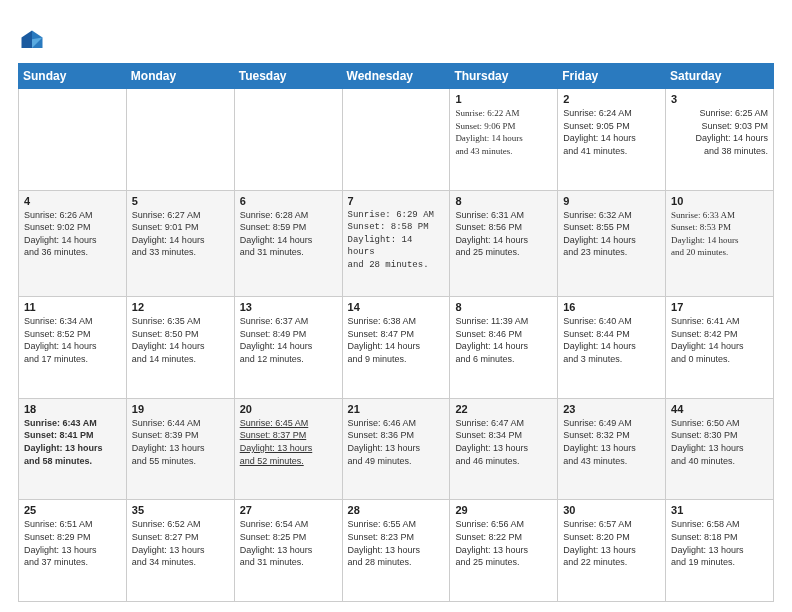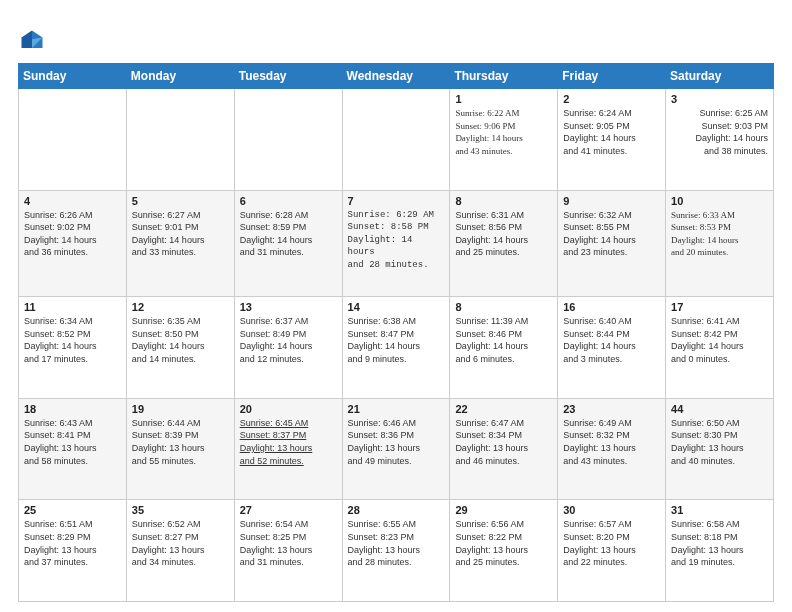--- a/index.html
+++ b/index.html
@@ -262,21 +262,21 @@
             <span class="day-num">17</span>
             <div class="day-info" style="white-space: pre-line;">Sunrise: 6:41 AM
 Sunset: 8:42 PM
 Daylight: 14 hours
 and 0 minutes.</div>
           </td>
         </tr>
         <tr class="row-even">
           <td>
             <span class="day-num">18</span>
-            <div class="day-info" style="white-space: pre-line;">Sunrise: 6:43 AM
+            <div class="day-info" style="white-space: pre-line; font-weight: bold;">Sunrise: 6:43 AM
 Sunset: 8:41 PM
 Daylight: 13 hours
 and 58 minutes.</div>
           </td>
           <td>
             <span class="day-num">19</span>
             <div class="day-info" style="white-space: pre-line;">Sunrise: 6:44 AM
 Sunset: 8:39 PM
 Daylight: 13 hours
 and 55 minutes.</div>

